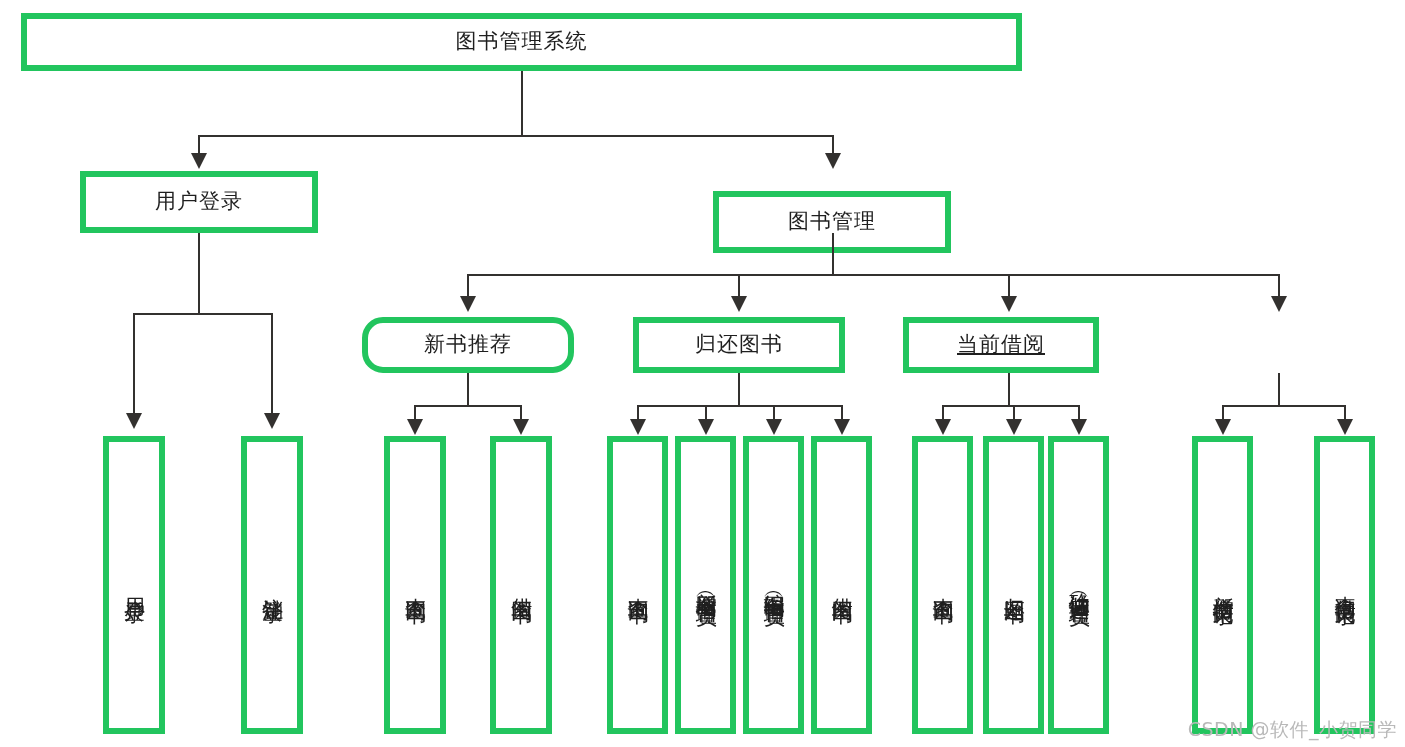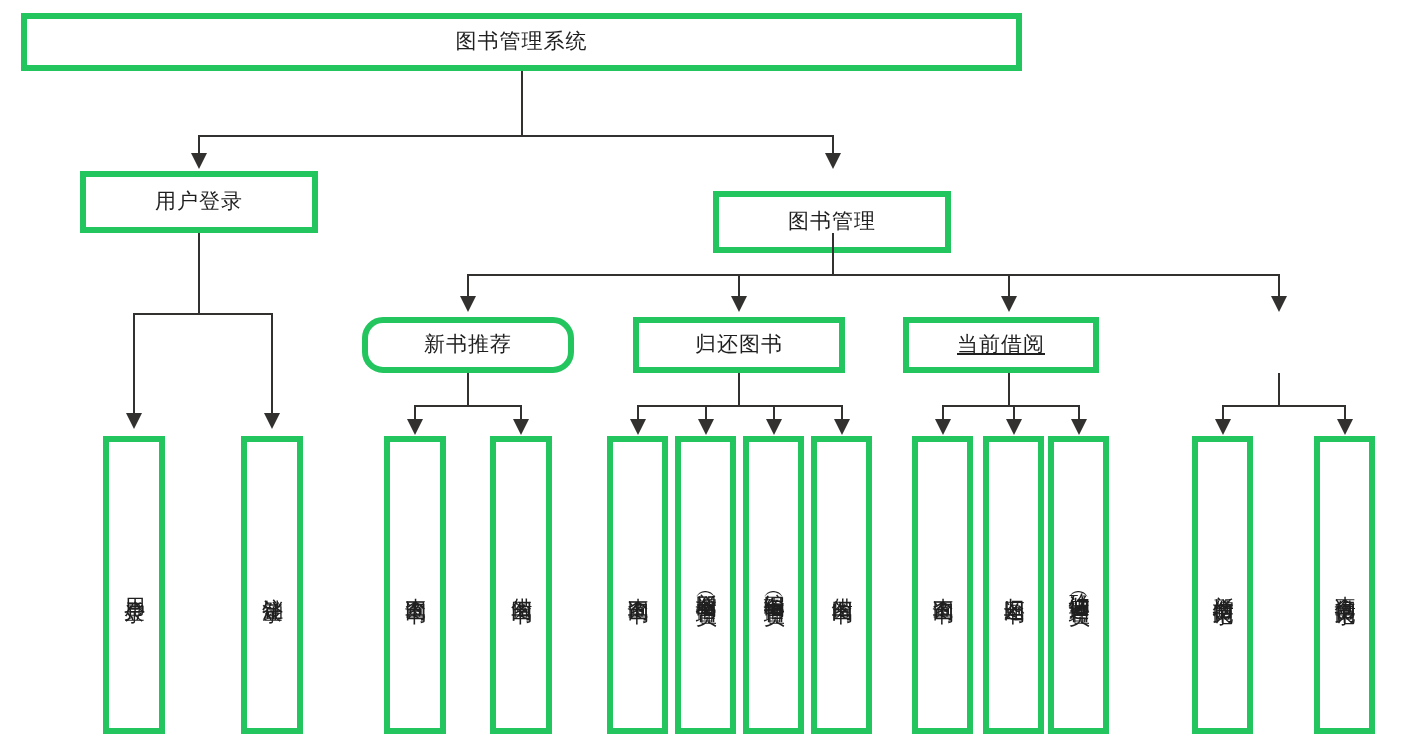--- a/index.html
+++ b/index.html
@@ -213,14 +213,15 @@
     <span class="vlabel">确认归还（管理员）</span>
   </div>
 
   <div class="node vertical" style="left:1192px; top:436px; width:61px; height:298px;">
     <span class="vlabel">新增借阅记录</span>
   </div>
   <div class="node vertical" style="left:1314px; top:436px; width:61px; height:298px;">
     <span class="vlabel">查询借阅记录</span>
   </div>
 
+  <div id="watermark">CSDN @软件_小贺同学</div>
 
 </div>
 
 </body></html>

